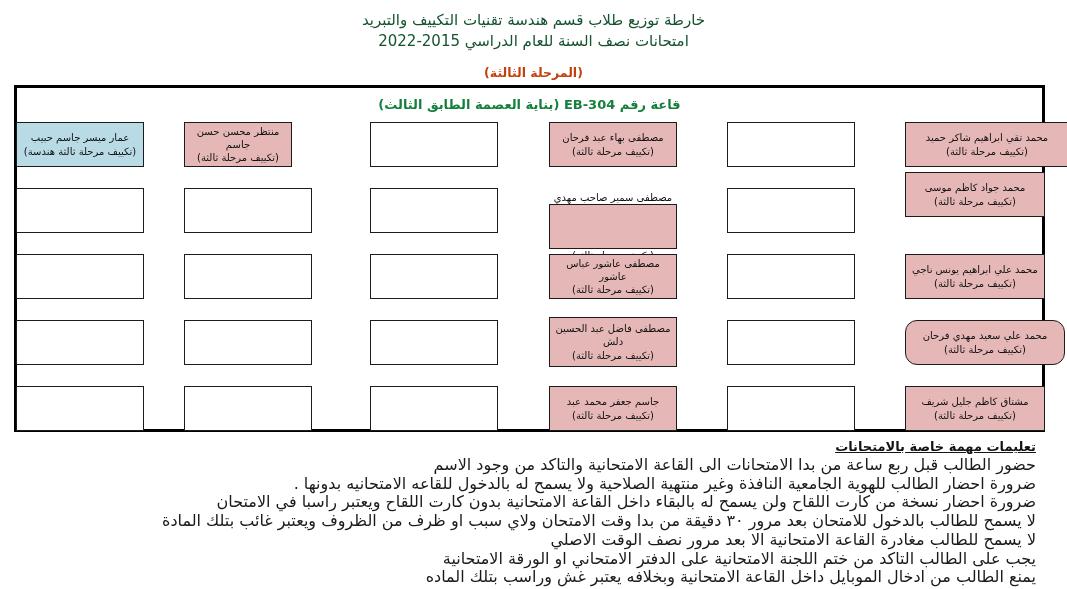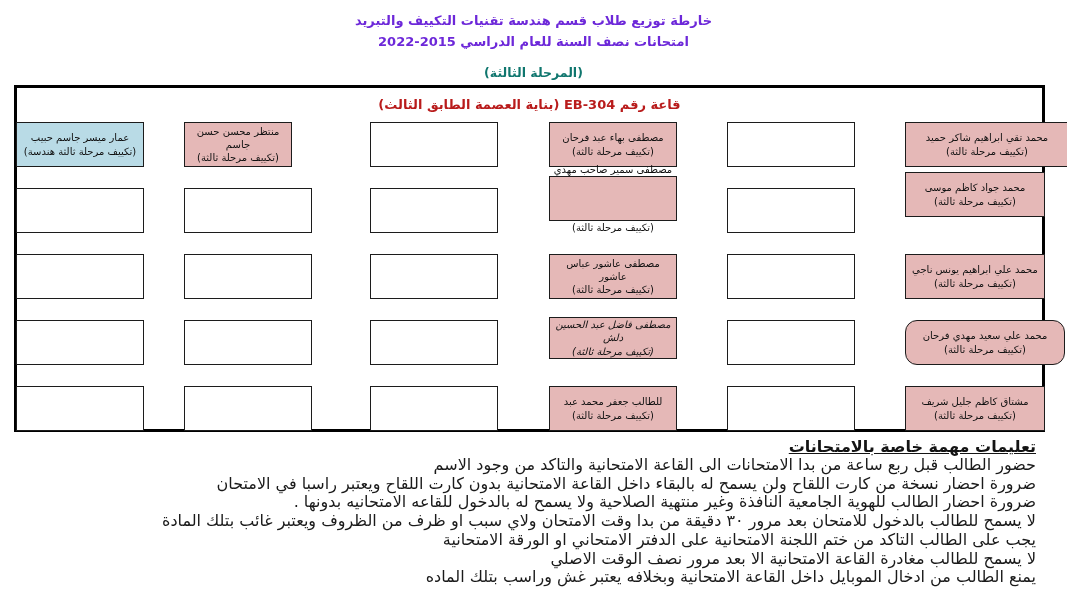--- a/index.html
+++ b/index.html
@@ -3,43 +3,43 @@
 <meta charset="utf-8">
 <style>
   html,body{margin:0;padding:0;background:#e9e9e9;}
   body{font-family:"DejaVu Sans", sans-serif;}
   .page{
     position:relative; width:1067px; height:589px; background:#ffffff;
     margin:0 auto; overflow:hidden; color:#111;
   }
   
   .doc-header{position:absolute; top:10px; left:0; width:100%; text-align:center;}
-  .doc-header .h-line{font-size:13px; font-weight:bold; line-height:21px; color:#6d28d9;}
-  .doc-header .stage{margin-top:13px; font-size:12.5px; font-weight:bold; color:#0f766e;}
+  .doc-header .h-line{font-size:15px; font-weight:normal; line-height:21px; color:#14532d;}
+  .doc-header .stage{margin-top:13px; font-size:12.5px; font-weight:bold; color:#c2410c;}
   
   .chart-frame{
     position:absolute; left:14px; top:85px; width:1031px; height:347px;
     border:3px solid #000; box-sizing:border-box; background:#fff;
   }
-  .room-title{padding-top:9px; text-align:center; font-size:13px; font-weight:bold; color:#b91c1c;}
+  .room-title{padding-top:9px; text-align:center; font-size:13px; font-weight:bold; color:#15803d;}
   .seat{
     position:absolute; height:45px; box-sizing:border-box;
     border:1.5px solid #1c1c1c; background:#ffffff;
     display:flex; flex-direction:column; justify-content:center; align-items:center;
     text-align:center; padding:1px 3px; font-size:10px; line-height:1.32; color:#101010;
   }
   .seat[data-color="blue"]{background:var(--seat-blue,#b9dbe6);}
   .seat[data-color="pink"]{background:var(--seat-pink,#e5b8b7);}
   .seat-name,.seat-note{width:100%;}
   
   .instructions{
     position:absolute; top:438px; right:31px; text-align:right; color:#1a1a1a;
   }
   .instructions .ins-title{
-    font-size:16px; font-weight:bold; text-decoration:underline; line-height:18px; color:#141414;
+    font-size:13px; font-weight:bold; text-decoration:underline; line-height:18px; color:#141414;
   }
   .instructions .ins-line{font-size:16px; line-height:18.7px; white-space:nowrap;}
 </style>
 </head>
 <body>
 
 <div class="page">
 
   <div class="doc-header">
     <div class="h-line">خارطة توزيع طلاب قسم هندسة تقنيات التكييف والتبريد</div>
@@ -81,21 +81,21 @@
     <div class="seat-note"></div>
   </div>
   <div class="seat" style="left:184px;top:188px;width:128px;" data-color="white">
     <div class="seat-name"></div>
     <div class="seat-note"></div>
   </div>
   <div class="seat" style="left:370px;top:188px;width:128px;" data-color="white">
     <div class="seat-name"></div>
     <div class="seat-note"></div>
   </div>
-  <div class="seat" style="left:549px;top:176px;width:128px;gap:44px;" data-color="pink">
+  <div class="seat" style="left:549px;top:204px;width:128px;gap:44px;" data-color="pink">
     <div class="seat-name">مصطفى سمير صاحب مهدي</div>
     <div class="seat-note">(تكييف مرحلة ثالثة)</div>
   </div>
   <div class="seat" style="left:727px;top:188px;width:128px;" data-color="white">
     <div class="seat-name"></div>
     <div class="seat-note"></div>
   </div>
   <div class="seat" style="left:905px;top:172px;width:140px;" data-color="pink">
     <div class="seat-name">محمد جواد كاظم موسى</div>
     <div class="seat-note">(تكييف مرحلة ثالثة)</div>
@@ -131,21 +131,21 @@
     <div class="seat-note"></div>
   </div>
   <div class="seat" style="left:184px;top:320px;width:128px;" data-color="white">
     <div class="seat-name"></div>
     <div class="seat-note"></div>
   </div>
   <div class="seat" style="left:370px;top:320px;width:128px;" data-color="white">
     <div class="seat-name"></div>
     <div class="seat-note"></div>
   </div>
-  <div class="seat" style="left:549px;top:317px;width:128px;height:42px;font-style:italic;" data-color="pink">
+  <div class="seat" style="left:549px;top:317px;width:128px;height:50px;" data-color="pink">
     <div class="seat-name">مصطفى فاضل عبد الحسين دلش</div>
     <div class="seat-note">(تكييف مرحلة ثالثة)</div>
   </div>
   <div class="seat" style="left:727px;top:320px;width:128px;" data-color="white">
     <div class="seat-name"></div>
     <div class="seat-note"></div>
   </div>
   <div class="seat" style="left:905px;top:320px;width:160px;border-radius:12px;" data-color="pink">
     <div class="seat-name">محمد علي سعيد مهدي فرحان</div>
     <div class="seat-note">(تكييف مرحلة ثالثة)</div>
@@ -157,36 +157,36 @@
   </div>
   <div class="seat" style="left:184px;top:386px;width:128px;" data-color="white">
     <div class="seat-name"></div>
     <div class="seat-note"></div>
   </div>
   <div class="seat" style="left:370px;top:386px;width:128px;" data-color="white">
     <div class="seat-name"></div>
     <div class="seat-note"></div>
   </div>
   <div class="seat" style="left:549px;top:386px;width:128px;" data-color="pink">
-    <div class="seat-name">للطالب جعفر محمد عبد</div>
+    <div class="seat-name">جاسم جعفر محمد عبد</div>
     <div class="seat-note">(تكييف مرحلة ثالثة)</div>
   </div>
   <div class="seat" style="left:727px;top:386px;width:128px;" data-color="white">
     <div class="seat-name"></div>
     <div class="seat-note"></div>
   </div>
   <div class="seat" style="left:905px;top:386px;width:140px;" data-color="pink">
     <div class="seat-name">مشتاق كاظم جليل شريف</div>
     <div class="seat-note">(تكييف مرحلة ثالثة)</div>
   </div>
 
   <div class="instructions">
     <div class="ins-title">تعليمات مهمة خاصة بالامتحانات</div>
     <div class="ins-line">حضور الطالب قبل ربع ساعة من بدا الامتحانات الى القاعة الامتحانية والتاكد من وجود الاسم</div>
+    <div class="ins-line">ضرورة احضار الطالب للهوية الجامعية النافذة وغير منتهية الصلاحية ولا يسمح له بالدخول للقاعه الامتحانيه بدونها .</div>
     <div class="ins-line">ضرورة احضار نسخة من كارت اللقاح ولن يسمح له بالبقاء داخل القاعة الامتحانية بدون كارت اللقاح ويعتبر راسبا في الامتحان</div>
-    <div class="ins-line">ضرورة احضار الطالب للهوية الجامعية النافذة وغير منتهية الصلاحية ولا يسمح له بالدخول للقاعه الامتحانيه بدونها .</div>
     <div class="ins-line">لا يسمح للطالب بالدخول للامتحان بعد مرور ٣٠ دقيقة من بدا وقت الامتحان ولاي سبب او ظرف من الظروف ويعتبر غائب بتلك المادة</div>
+    <div class="ins-line">لا يسمح للطالب مغادرة القاعة الامتحانية الا بعد مرور نصف الوقت الاصلي</div>
     <div class="ins-line">يجب على الطالب التاكد من ختم اللجنة الامتحانية على الدفتر الامتحاني او الورقة الامتحانية</div>
-    <div class="ins-line">لا يسمح للطالب مغادرة القاعة الامتحانية الا بعد مرور نصف الوقت الاصلي</div>
     <div class="ins-line">يمنع الطالب من ادخال الموبايل داخل القاعة الامتحانية وبخلافه يعتبر غش وراسب بتلك الماده</div>
   </div>
 
 </div>
 
 </body></html>

